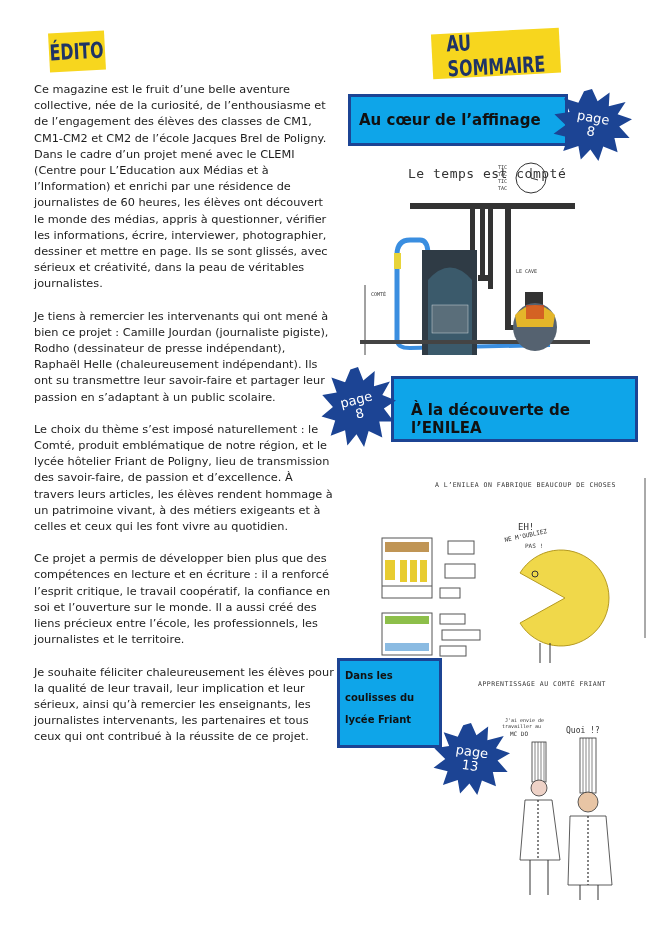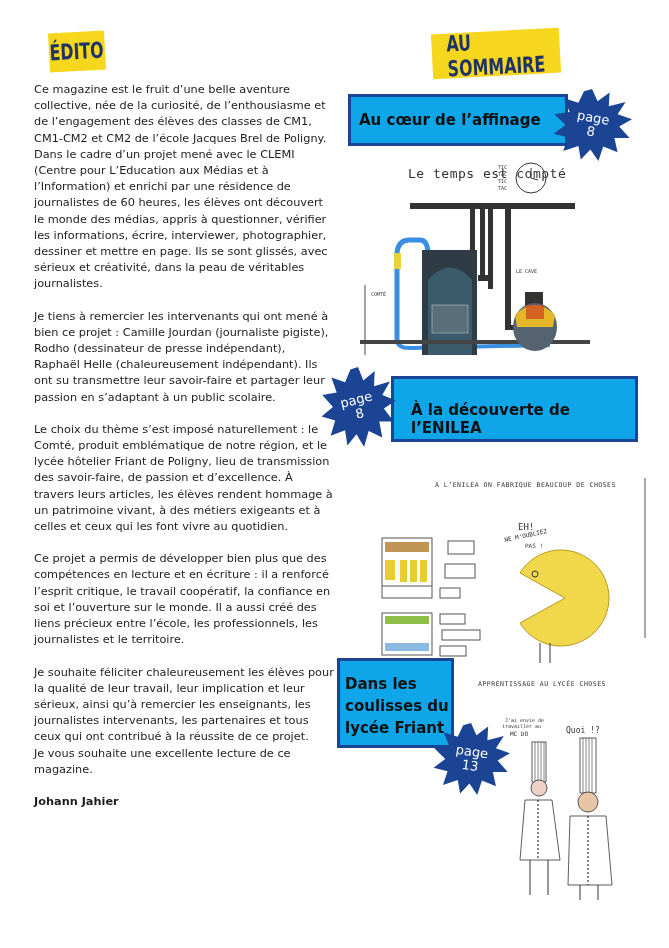--- a/index.html
+++ b/index.html
@@ -35,21 +35,21 @@
     .toc-box {
       position: absolute;
       border: 3px solid #1c4494;
       background: #0ea5e9;
       font-family: "DejaVu Sans", sans-serif;
       font-weight: bold;
       color: #111;
     }
     #toc1 { left: 348px; top: 94px; width: 220px; height: 52px; font-size: 15px; padding: 14px 0 0 8px; }
     #toc2 { left: 391px; top: 376px; width: 247px; height: 66px; font-size: 15px; padding: 22px 0 0 17px; }
-    #toc3 { left: 337px; top: 658px; width: 117px; height: 90px; font-size: 15px; line-height: 22px; padding: 12px 0 0 5px; }
+    #toc3 { left: 337px; top: 658px; width: 105px; height: 90px; font-size: 10px; line-height: 22px; padding: 4px 0 0 5px; }
 
     .star {
       position: absolute;
       width: 80px; height: 80px;
     }
     .star svg { position: absolute; left: 0; top: 0; width: 100%; height: 100%; }
     .star .lbl {
       position: absolute; left: 0; top: 0; width: 100%; height: 100%;
       display: flex; flex-direction: column; align-items: center; justify-content: center;
       color: #ffffff;
@@ -83,23 +83,21 @@
   <p>Ce magazine est le fruit d’une belle aventure collective, née de la curiosité, de l’enthousiasme et de l’engagement des élèves des classes de CM1, CM1-CM2 et CM2 de l’école Jacques Brel de Poligny.</p>
   <p>Dans le cadre d’un projet mené avec le CLEMI (Centre pour L’Education aux Médias et à l’Information) et enrichi par une résidence de journalistes de 60 heures, les élèves ont découvert le monde des médias, appris à questionner, vérifier les informations, écrire, interviewer, photographier, dessiner et mettre en page. Ils se sont glissés, avec sérieux et créativité, dans la peau de véritables journalistes.</p>
   <div class="gap"></div>
   <p>Je tiens à remercier les intervenants qui ont mené à bien ce projet : Camille Jourdan (journaliste pigiste), Rodho (dessinateur de presse indépendant), Raphaël Helle (chaleureusement indépendant). Ils ont su transmettre leur savoir-faire et partager leur passion en s’adaptant à un public scolaire.</p>
   <div class="gap"></div>
   <p>Le choix du thème s’est imposé naturellement : le Comté, produit emblématique de notre région, et le lycée hôtelier Friant de Poligny, lieu de transmission des savoir-faire, de passion et d’excellence. À travers leurs articles, les élèves rendent hommage à un patrimoine vivant, à des métiers exigeants et à celles et ceux qui les font vivre au quotidien.</p>
   <div class="gap"></div>
   <p>Ce projet a permis de développer bien plus que des compétences en lecture et en écriture : il a renforcé l’esprit critique, le travail coopératif, la confiance en soi et l’ouverture sur le monde. Il a aussi créé des liens précieux entre l’école, les professionnels, les journalistes et le territoire.</p>
   <div class="gap"></div>
   <p>Je souhaite féliciter chaleureusement les élèves pour la qualité de leur travail, leur implication et leur sérieux, ainsi qu’à remercier les enseignants, les journalistes intervenants, les partenaires et tous ceux qui ont contribué à la réussite de ce projet.</p>
-  <p>Je vous souhaite une excellente lecture de ce magazine.</p>
-  <div class="gap"></div>
-  <p class="sig-name">Johann Jahier</p>
+  <div class="gap"></div>
 </div>
 
 <div id="sommaire-tag" class="tag">
   <span>AU SOMMAIRE</span>
 </div>
 
 <div id="toc1" class="toc-box">
   <span>Au cœur de l’affinage</span>
 </div>
 <div id="star1" class="star">
@@ -206,21 +204,21 @@
   <svg viewBox="0 0 100 100" preserveAspectRatio="none">
     <polygon fill="#1c4494" points="50,0 57,17 72,5 71,24 92,18 82,35 100,42 84,52 97,68 78,68 82,88 64,80 58,100 48,84 36,98 33,79 14,86 20,67 2,62 17,50 3,35 22,32 15,13 33,19 40,3"></polygon>
   </svg>
   <div class="lbl">
     <span>page</span>
     <span>13</span>
   </div>
 </div>
 
 <div class="drawing" style="left:470px; top:660px; width:190px; height:250px;">
-  <span class="caption-hand" style="left:8px; top:20px; font-size:6.5px;">APPRENTISSAGE AU LYCÉE CHOSES</span>
+  <span class="caption-hand" style="left:8px; top:20px; font-size:6.5px;">APPRENTISSAGE AU COMTÉ FRIANT</span>
   <svg width="190" height="250" viewBox="0 0 190 250">
     <text x="35" y="62" font-size="5" font-family="DejaVu Sans Mono, monospace" fill="#333">J'ai envie de</text>
     <text x="32" y="68" font-size="5" font-family="DejaVu Sans Mono, monospace" fill="#333">travailler au</text>
     <text x="40" y="76" font-size="6" font-family="DejaVu Sans Mono, monospace" fill="#333">MC DO</text>
     <text x="96" y="73" font-size="8" font-family="DejaVu Sans Mono, monospace" fill="#333">Quoi !?</text>
 
     <rect x="62" y="82" width="14" height="40" fill="#fff" stroke="#333" stroke-width="0.8"></rect>
     <line x1="65" y1="82" x2="65" y2="122" stroke="#333" stroke-width="0.6"></line>
     <line x1="68" y1="82" x2="68" y2="122" stroke="#333" stroke-width="0.6"></line>
     <line x1="71" y1="82" x2="71" y2="122" stroke="#333" stroke-width="0.6"></line>

